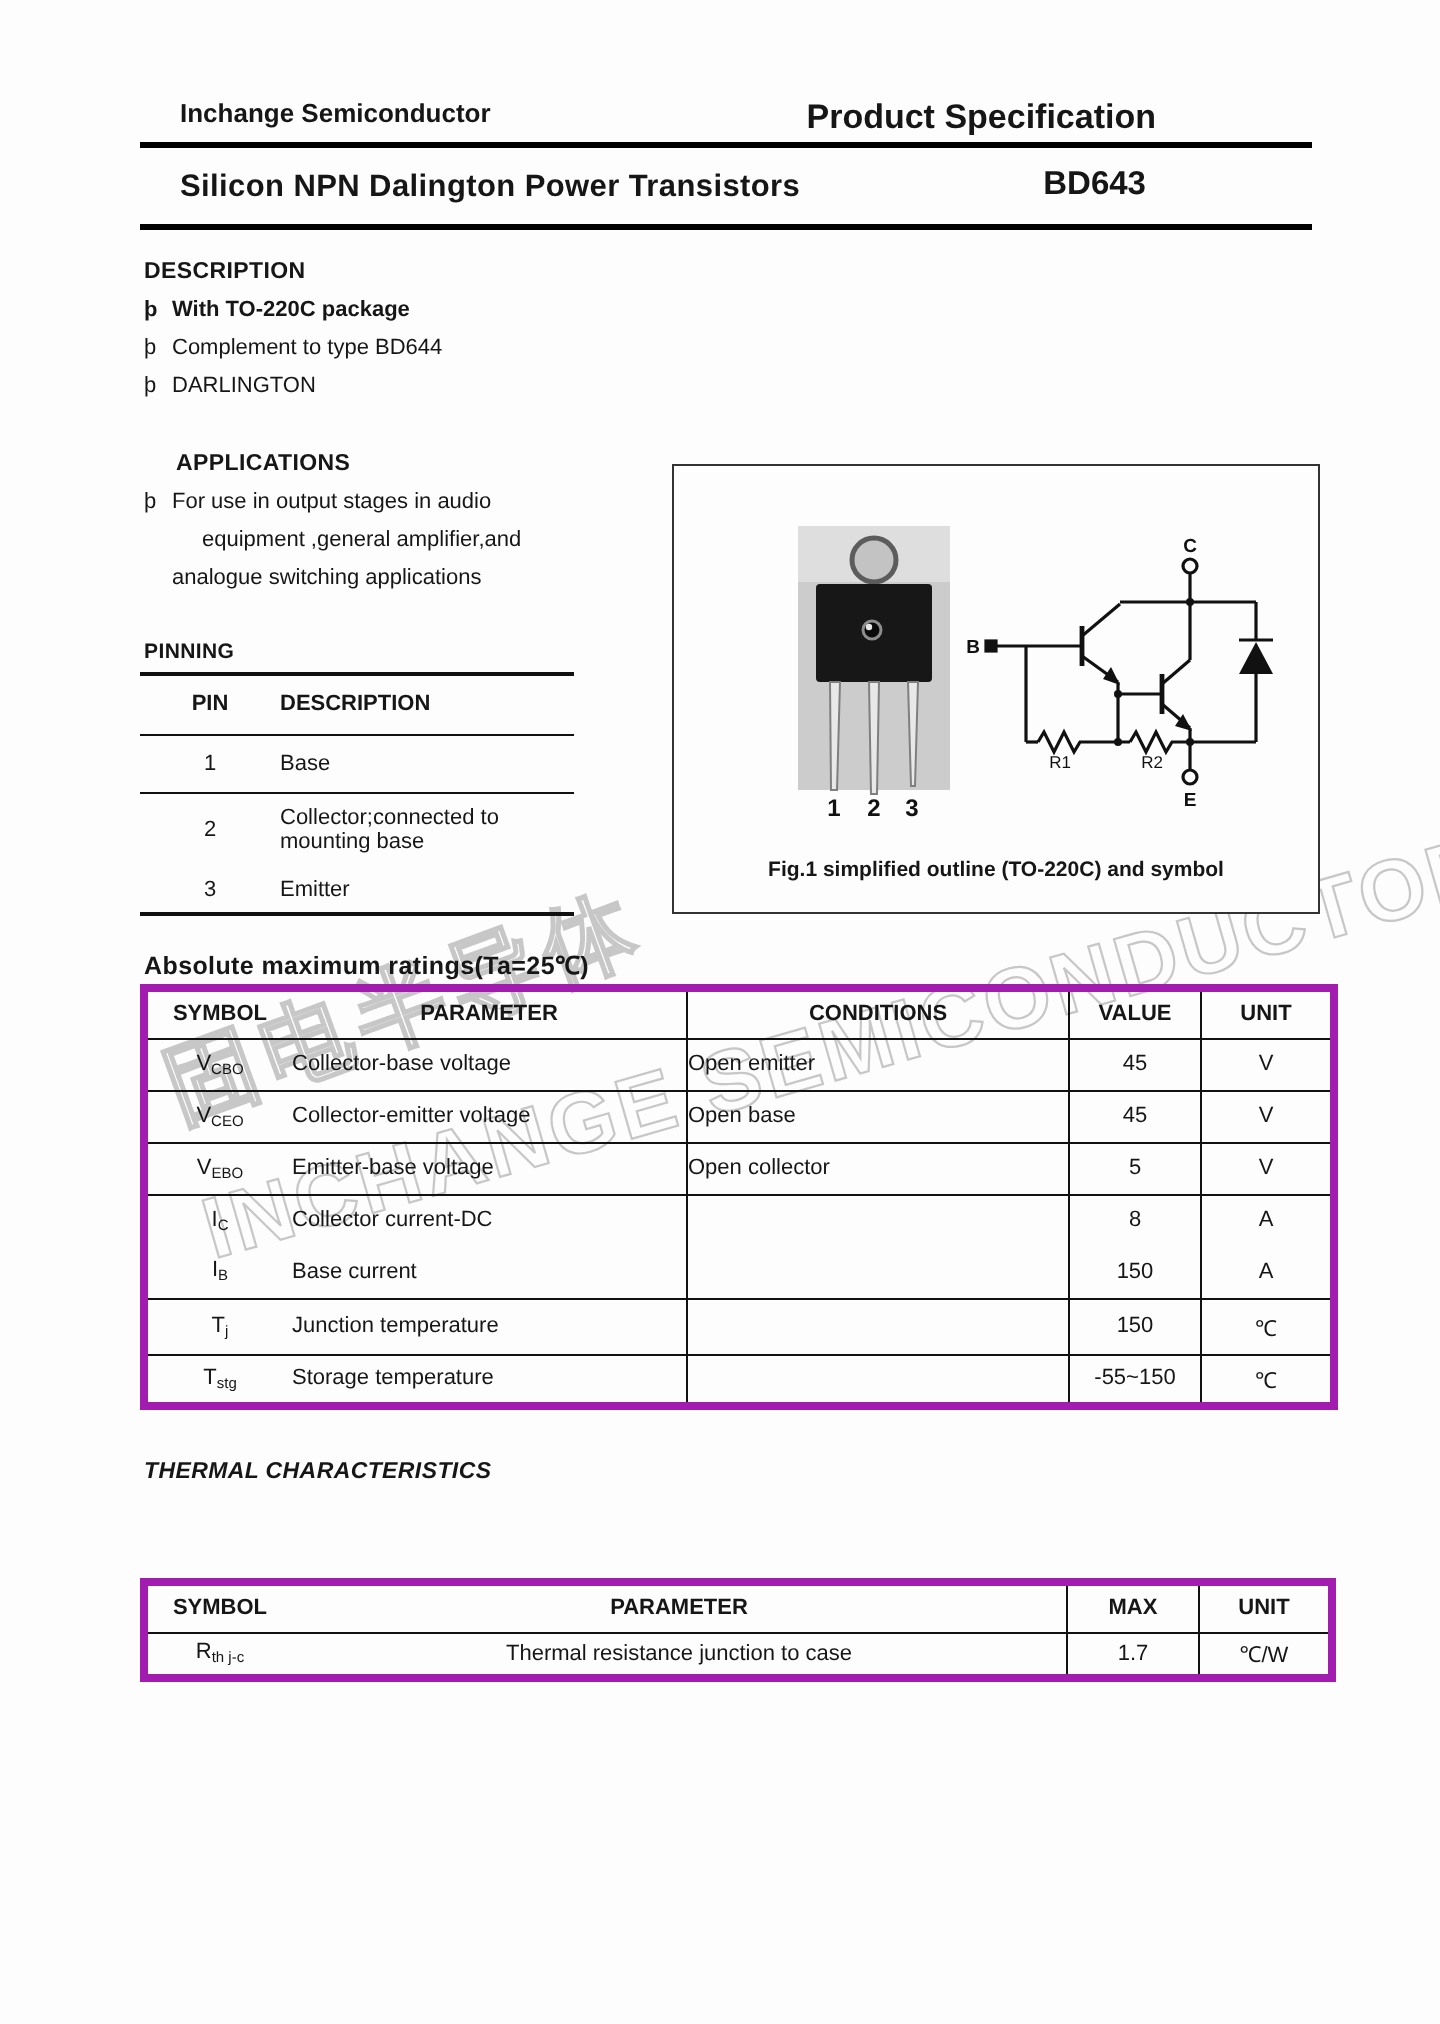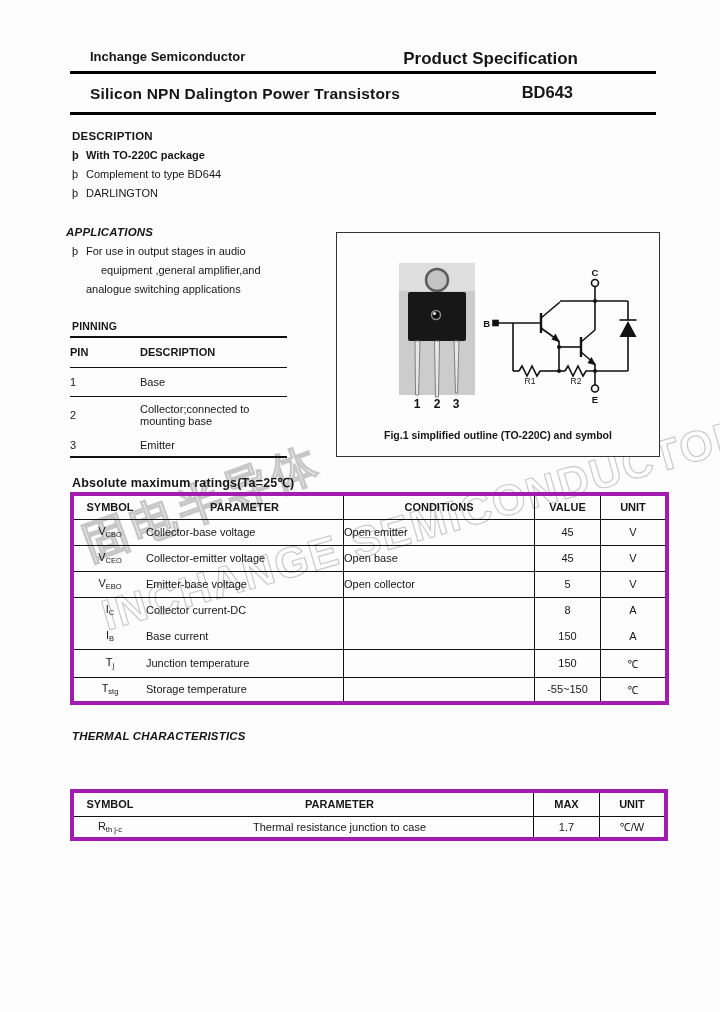--- a/index.html
+++ b/index.html
@@ -18,21 +18,21 @@
   .doctitle{left:90px;top:85px;font-size:15.5px;letter-spacing:.2px;}
   .partno{top:83px;right:147px;font-size:16.5px;}
   
   .sech{font-size:11.5px;font-weight:bold;letter-spacing:.2px;}
   .bullet-line{font-size:11px;white-space:nowrap;}
   .bullet-glyph{display:inline-block;width:14px;font-size:11px;}
   .cont{padding-left:14px;}
   
   .pin-table{border-collapse:collapse;width:217px;font-size:11px;table-layout:fixed;}
   .pin-table td,.pin-table th{padding:0;vertical-align:middle;}
-  .pin-table .c1{width:70px;text-align:left;}
+  .pin-table .c1{width:70px;text-align:center;}
   .pin-table .c2{width:147px;text-align:left;}
   .pin-head{height:30px;border-top:2px solid #111;border-bottom:1.5px solid #111;}
   .pin-head th{font-size:11px;}
   .pin-r1{height:29px;border-bottom:1.5px solid #111;}
   .pin-r2{height:37px;}
   .pin-r3{height:24px;border-bottom:2px solid #111;}
   
   .figbox{left:336px;top:232px;width:322px;height:223px;border:1px solid #333;background:#fdfdfd;}
   .figcap{position:absolute;left:0;top:196px;width:100%;text-align:center;font-size:10.5px;font-weight:bold;}
   
@@ -77,21 +77,21 @@
   <div class="abs bullet-line z" style="left:72px;top:149px;font-weight:bold;">
     <span class="bullet-glyph">þ</span><span>With TO-220C package</span>
   </div>
   <div class="abs bullet-line z" style="left:72px;top:168px;">
     <span class="bullet-glyph">þ</span><span>Complement to type BD644</span>
   </div>
   <div class="abs bullet-line z" style="left:72px;top:187px;">
     <span class="bullet-glyph">þ</span><span>DARLINGTON</span>
   </div>
 
-  <div class="abs sech z" style="left:66px;top:226px;font-style:italic;">APPLICATIONS</div>
+  <div class="abs sech z" style="left:88px;top:226px;">APPLICATIONS</div>
   <div class="abs bullet-line z" style="left:72px;top:245px;">
     <span class="bullet-glyph">þ</span><span>For use in output stages in audio</span>
   </div>
   <div class="abs bullet-line cont z" style="left:87px;top:264px;">
     <span>equipment ,general amplifier,and</span>
   </div>
   <div class="abs bullet-line cont z" style="left:72px;top:283px;">
     <span>analogue switching applications</span>
   </div>
 

